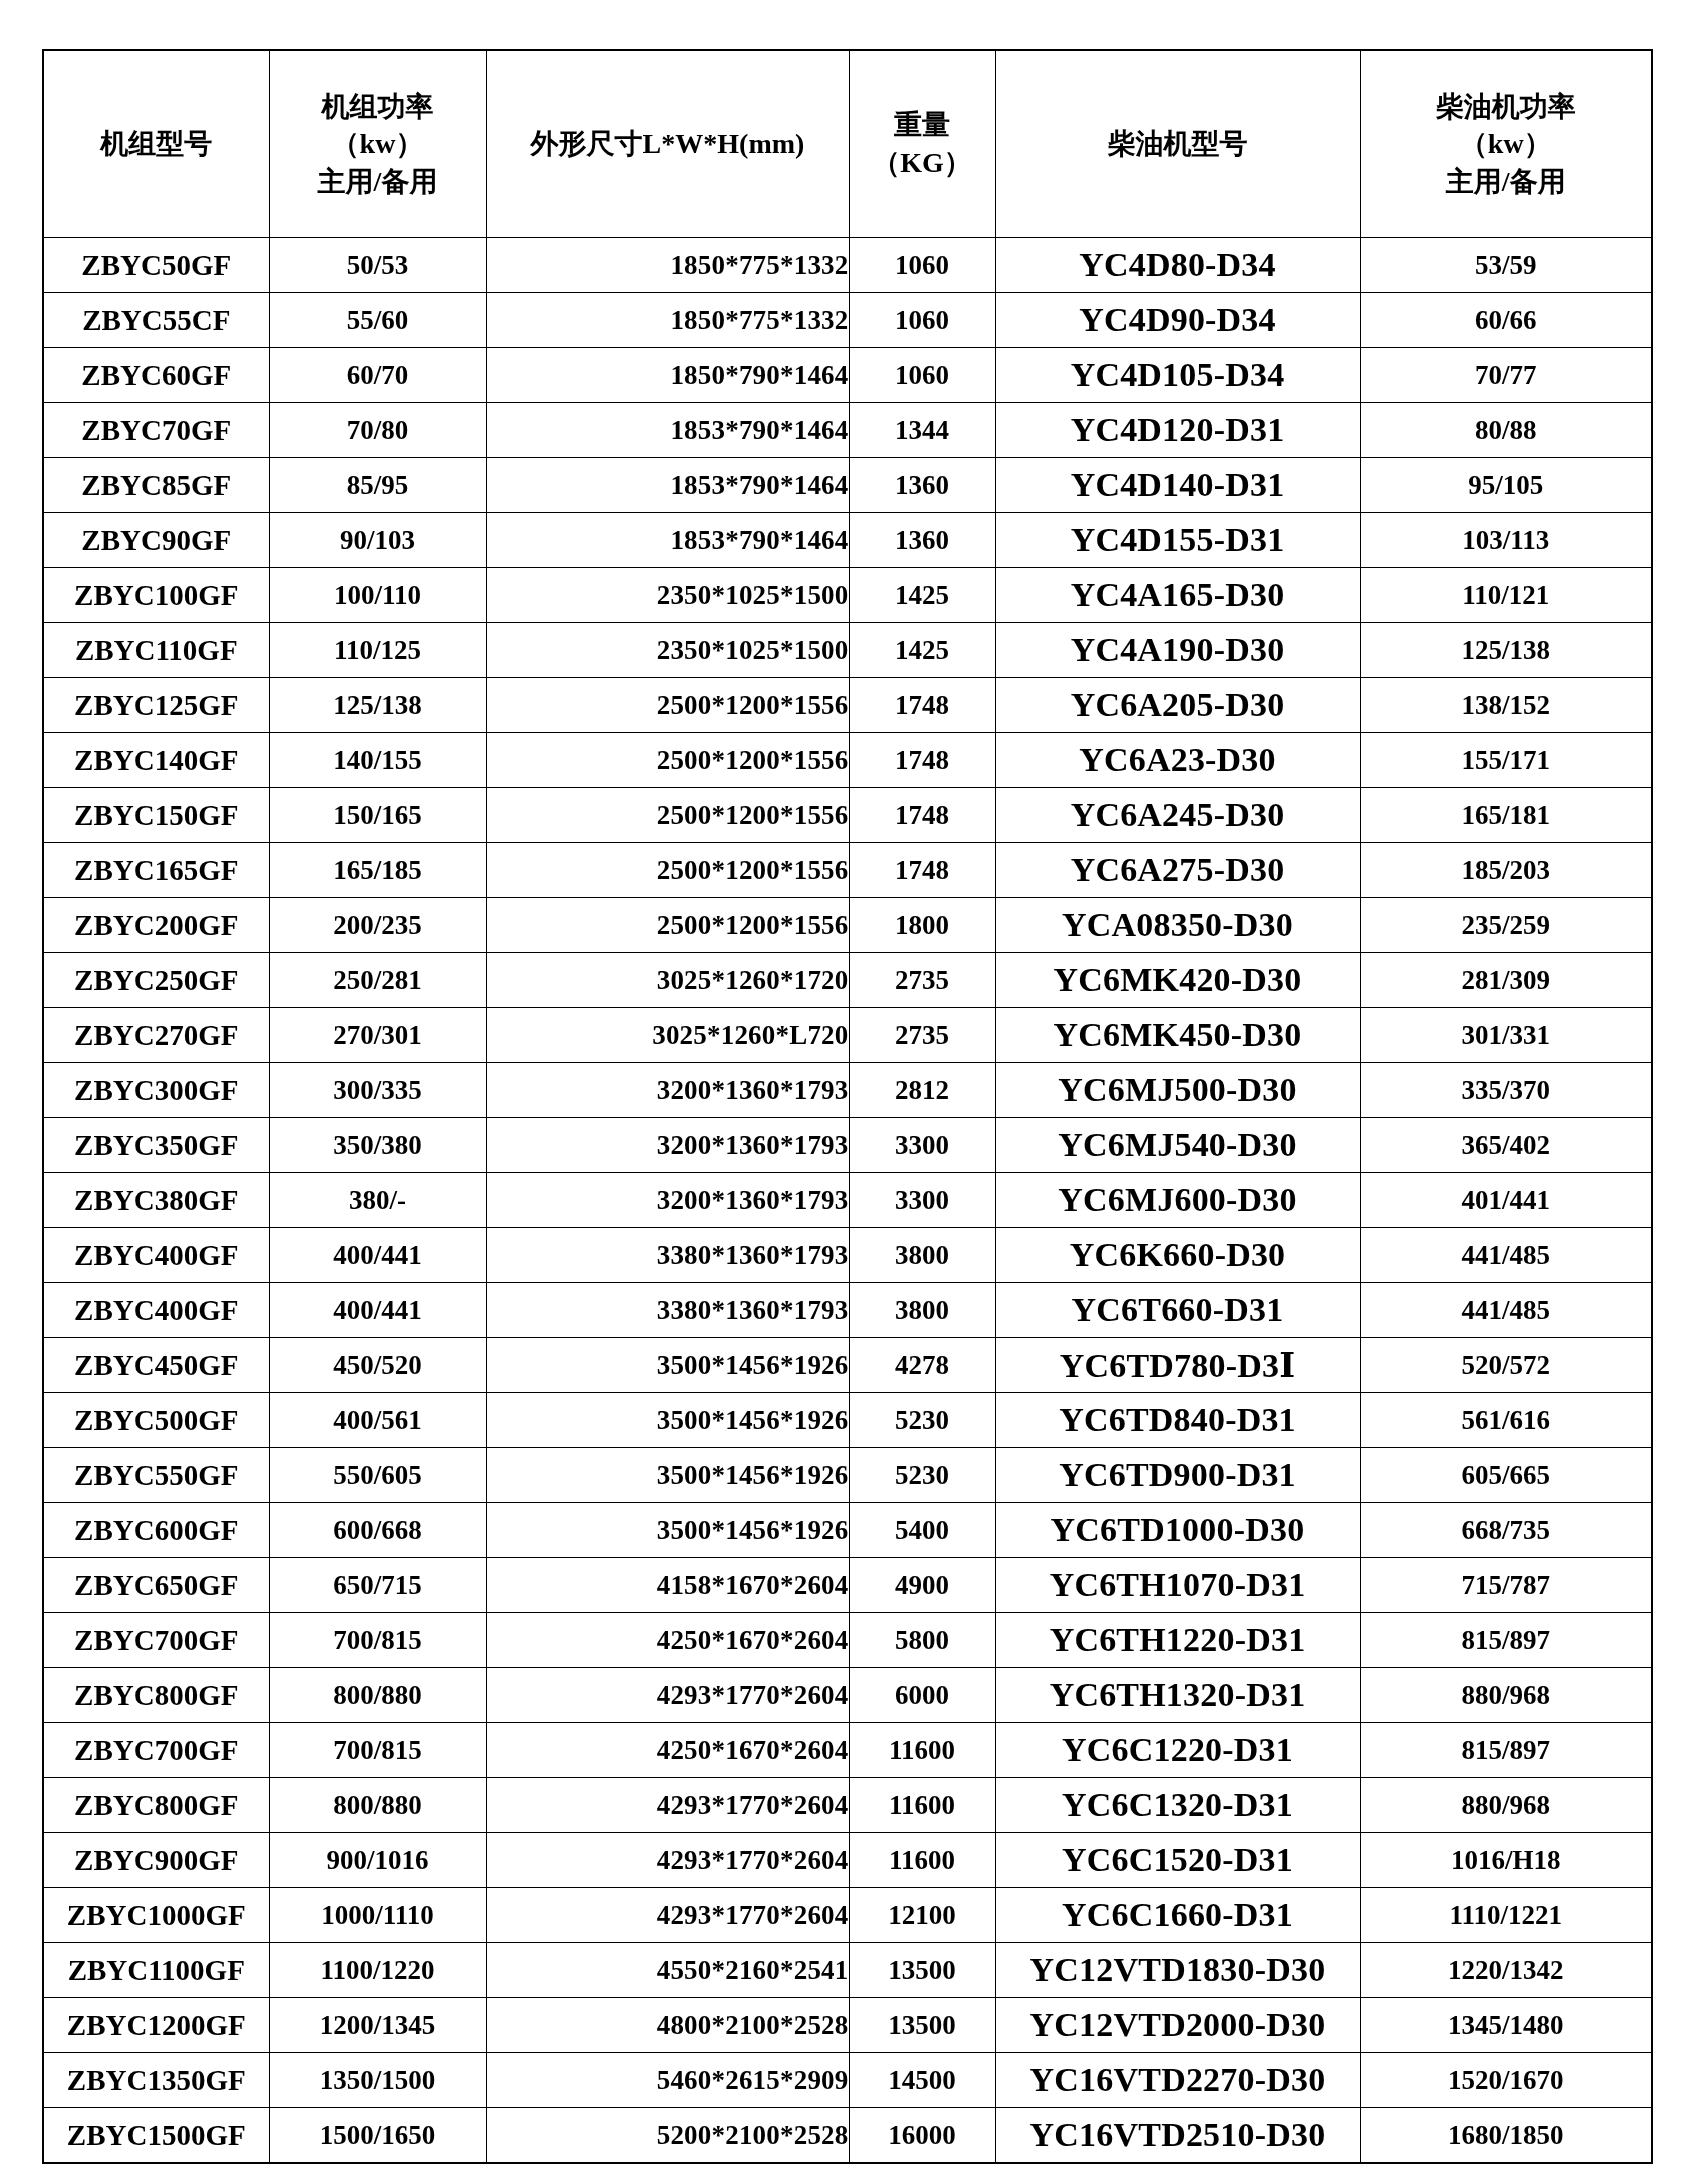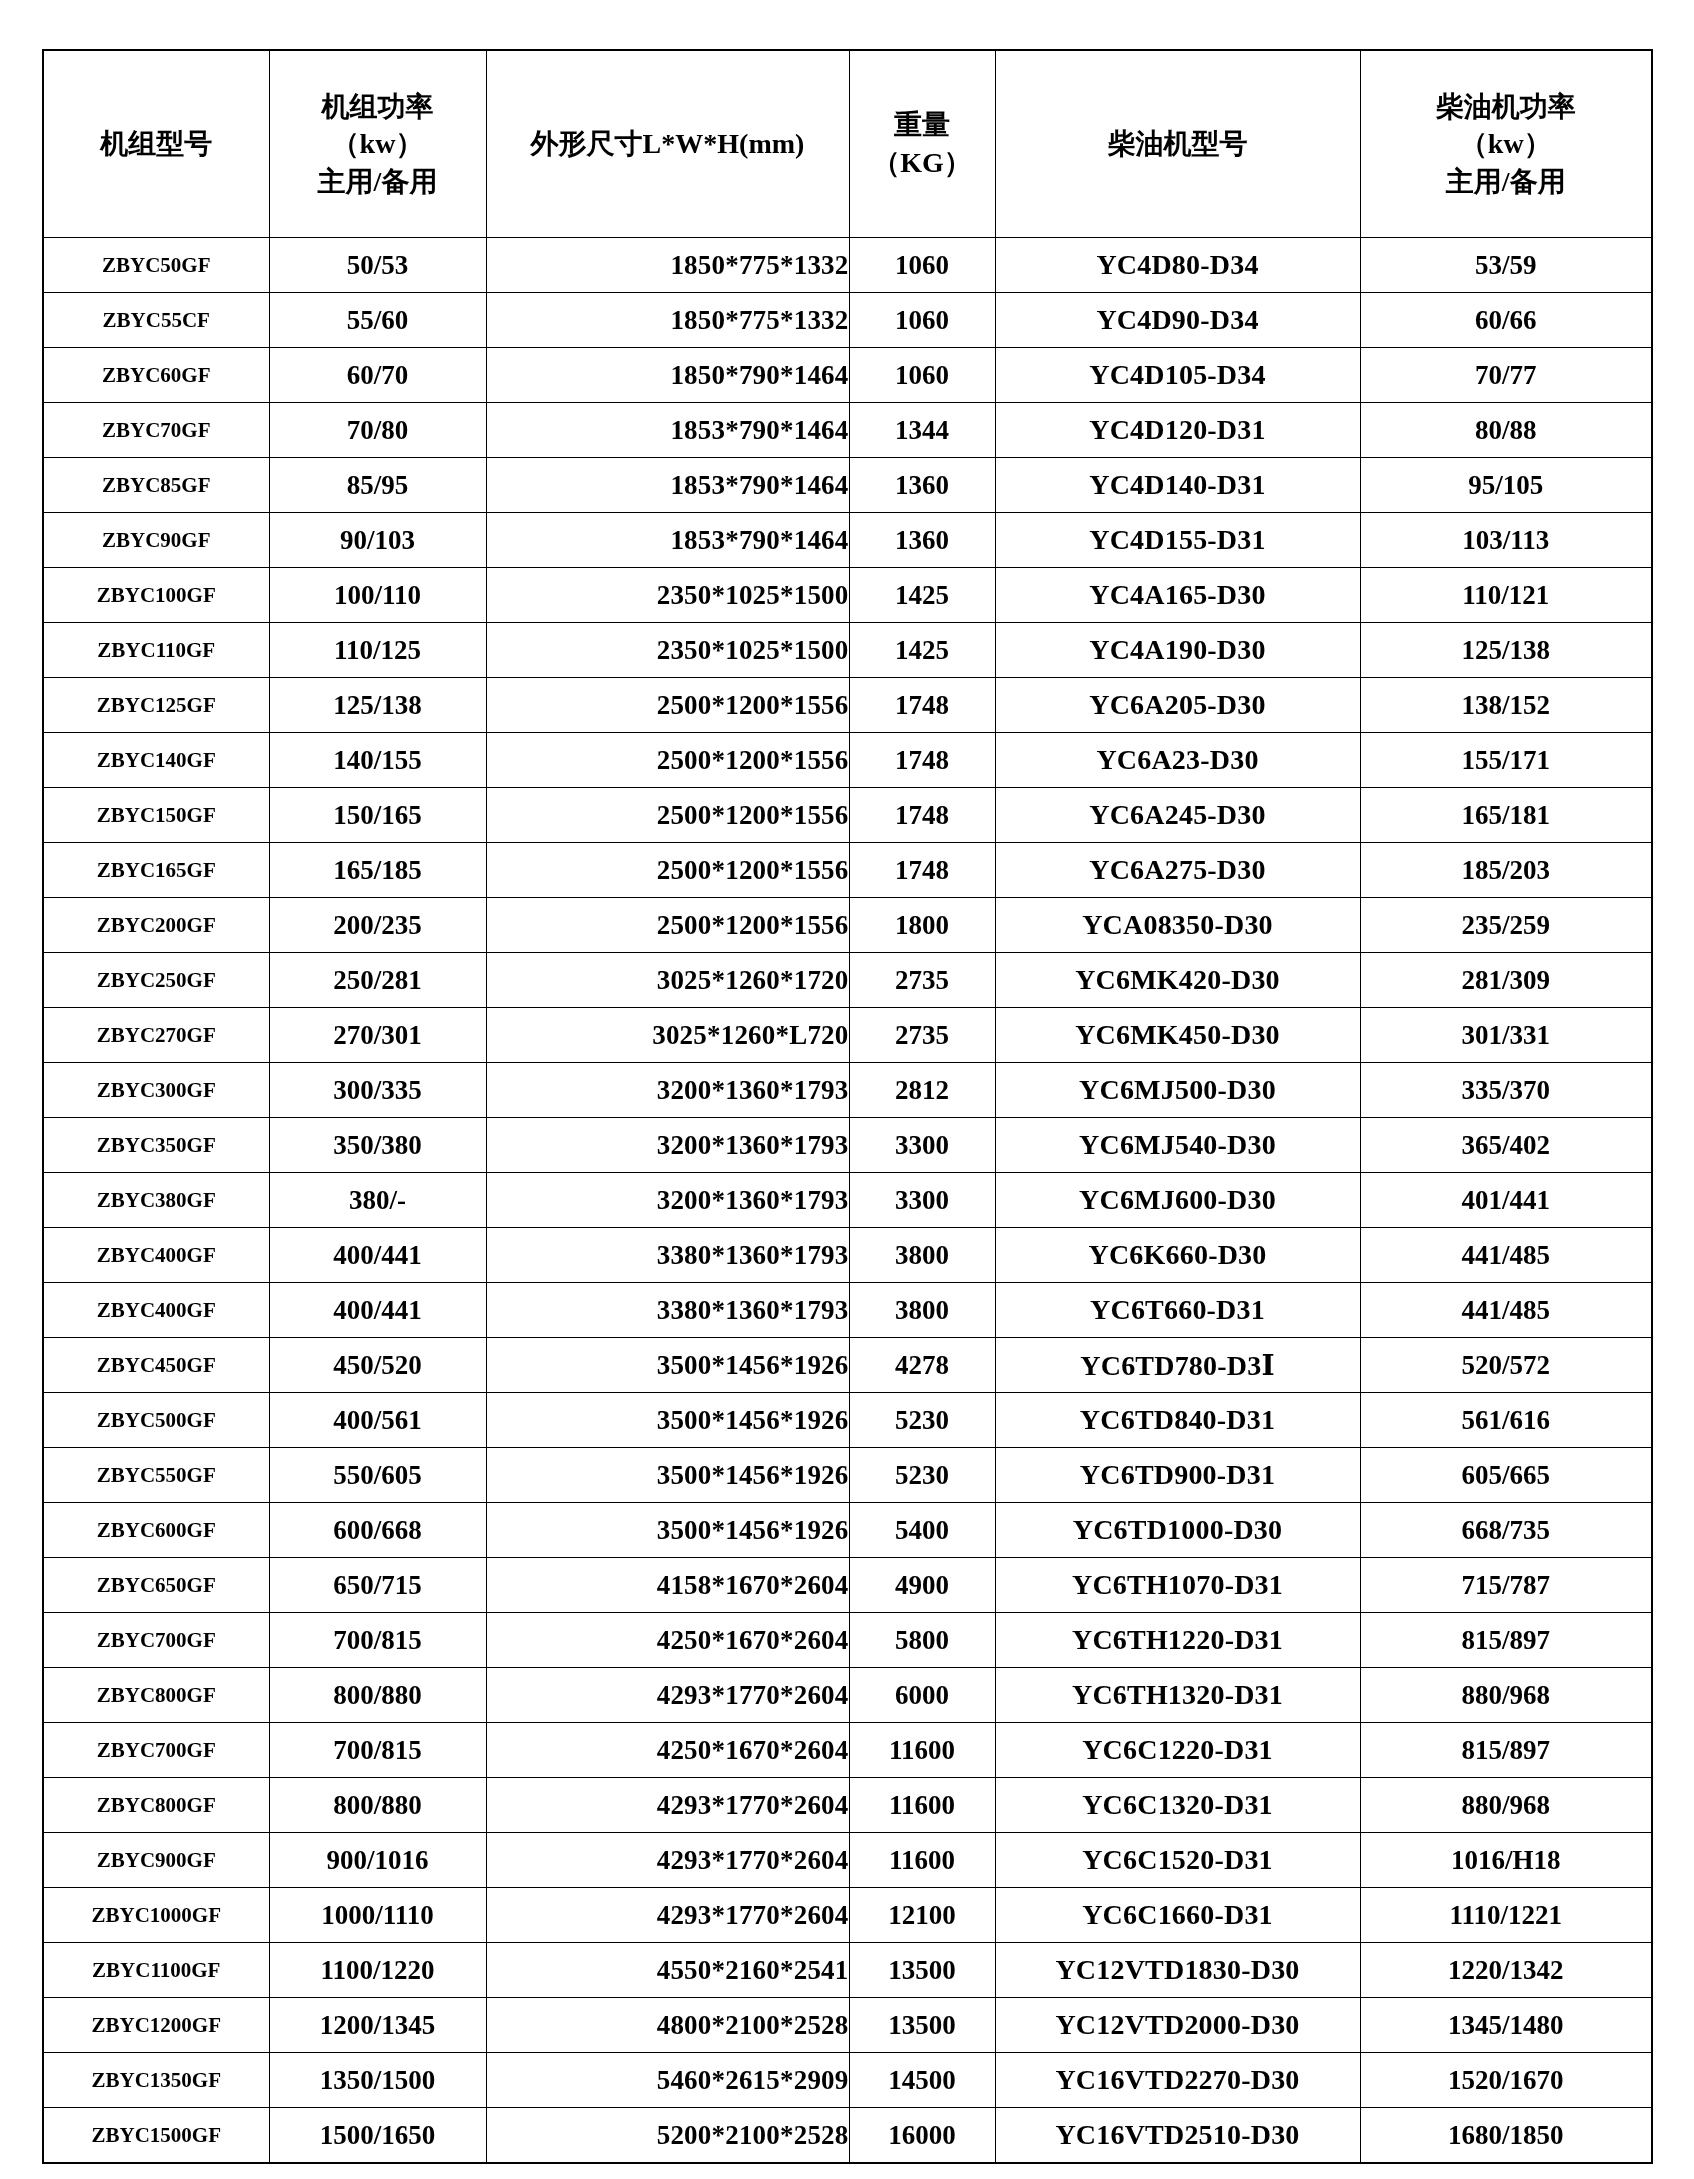--- a/index.html
+++ b/index.html
@@ -51,23 +51,23 @@
     white-space: nowrap;
   }
   
   col.c0 { width: 226px; }
   col.c1 { width: 217px; }
   col.c2 { width: 363px; }
   col.c3 { width: 146px; }
   col.c4 { width: 365px; }
   col.c5 { width: 292px; }
 
-  tbody td.model { font-size: 21px; }
+  tbody td.model { font-size: 29px; }
   tbody td.dims { font-size: 27px; letter-spacing: 0.2px; text-align: right; }
-  tbody td.engine { font-size: 28px; letter-spacing: 0.2px; }
+  tbody td.engine { font-size: 34px; letter-spacing: 0.2px; }
 </style>
 </head>
 <body>
 
 <div class="page">
   <table class="spec-table">
     <colgroup>
       <col class="c0">
         <col class="c1">
         <col class="c2">

